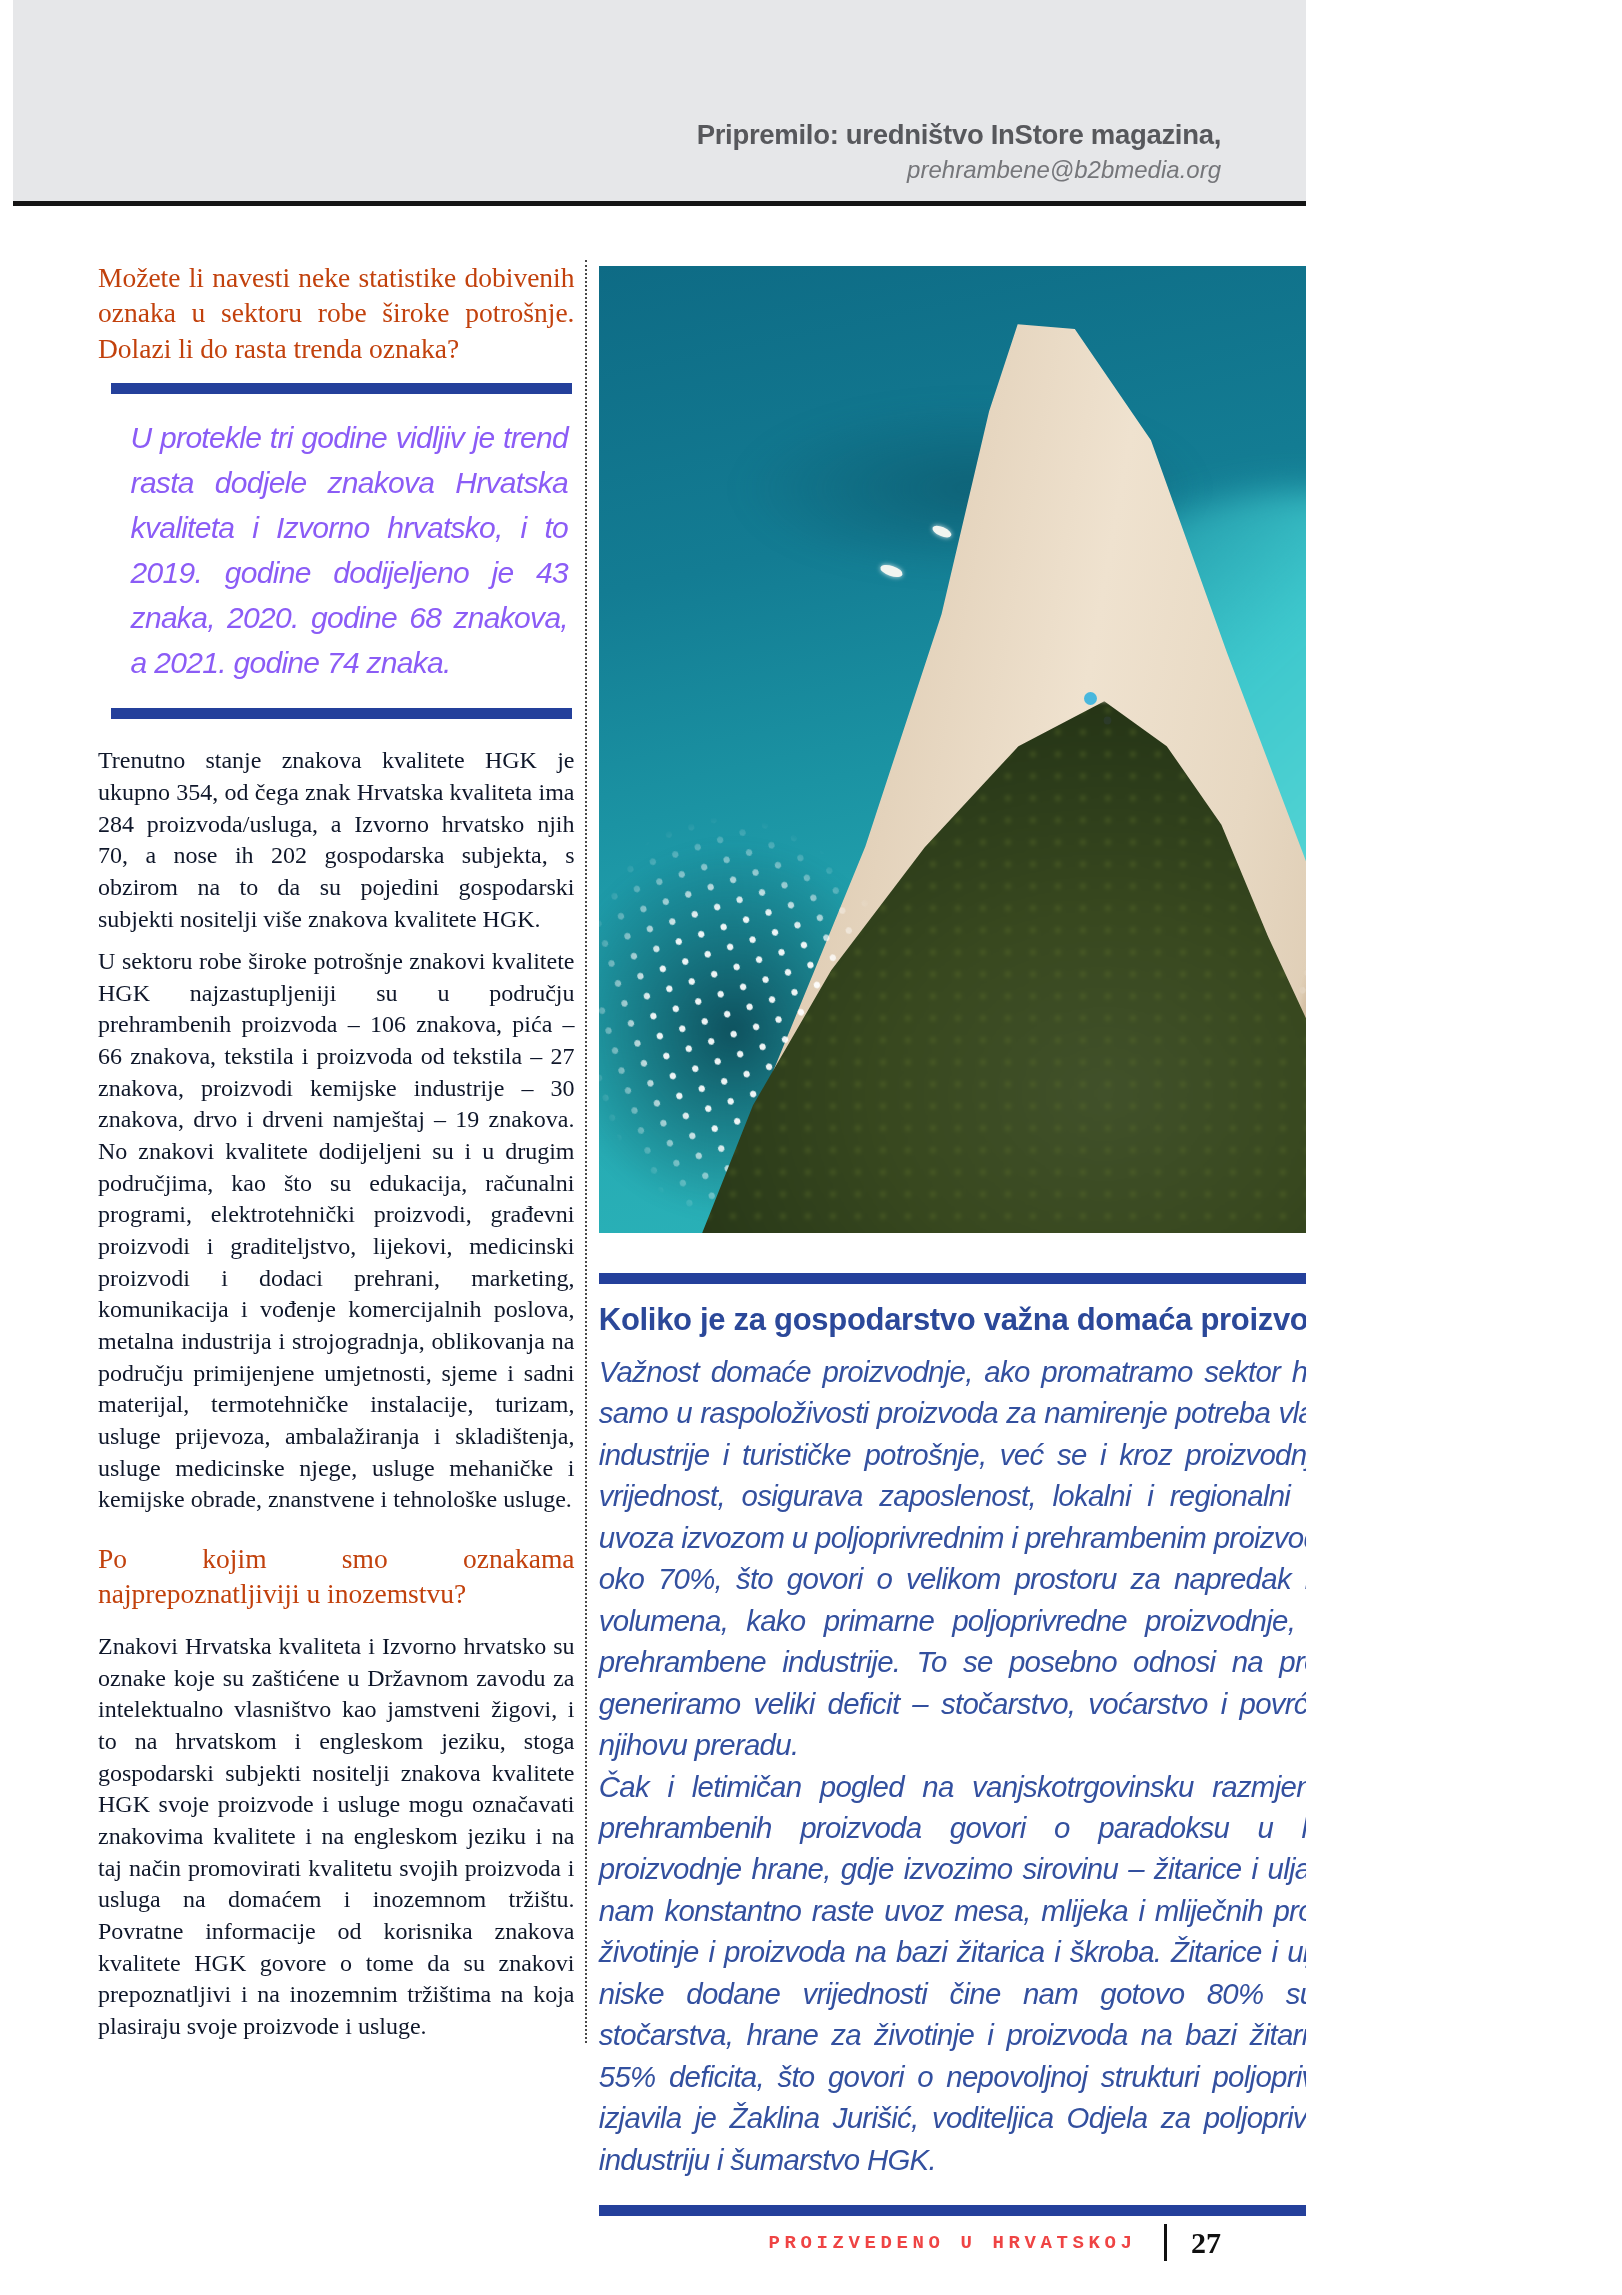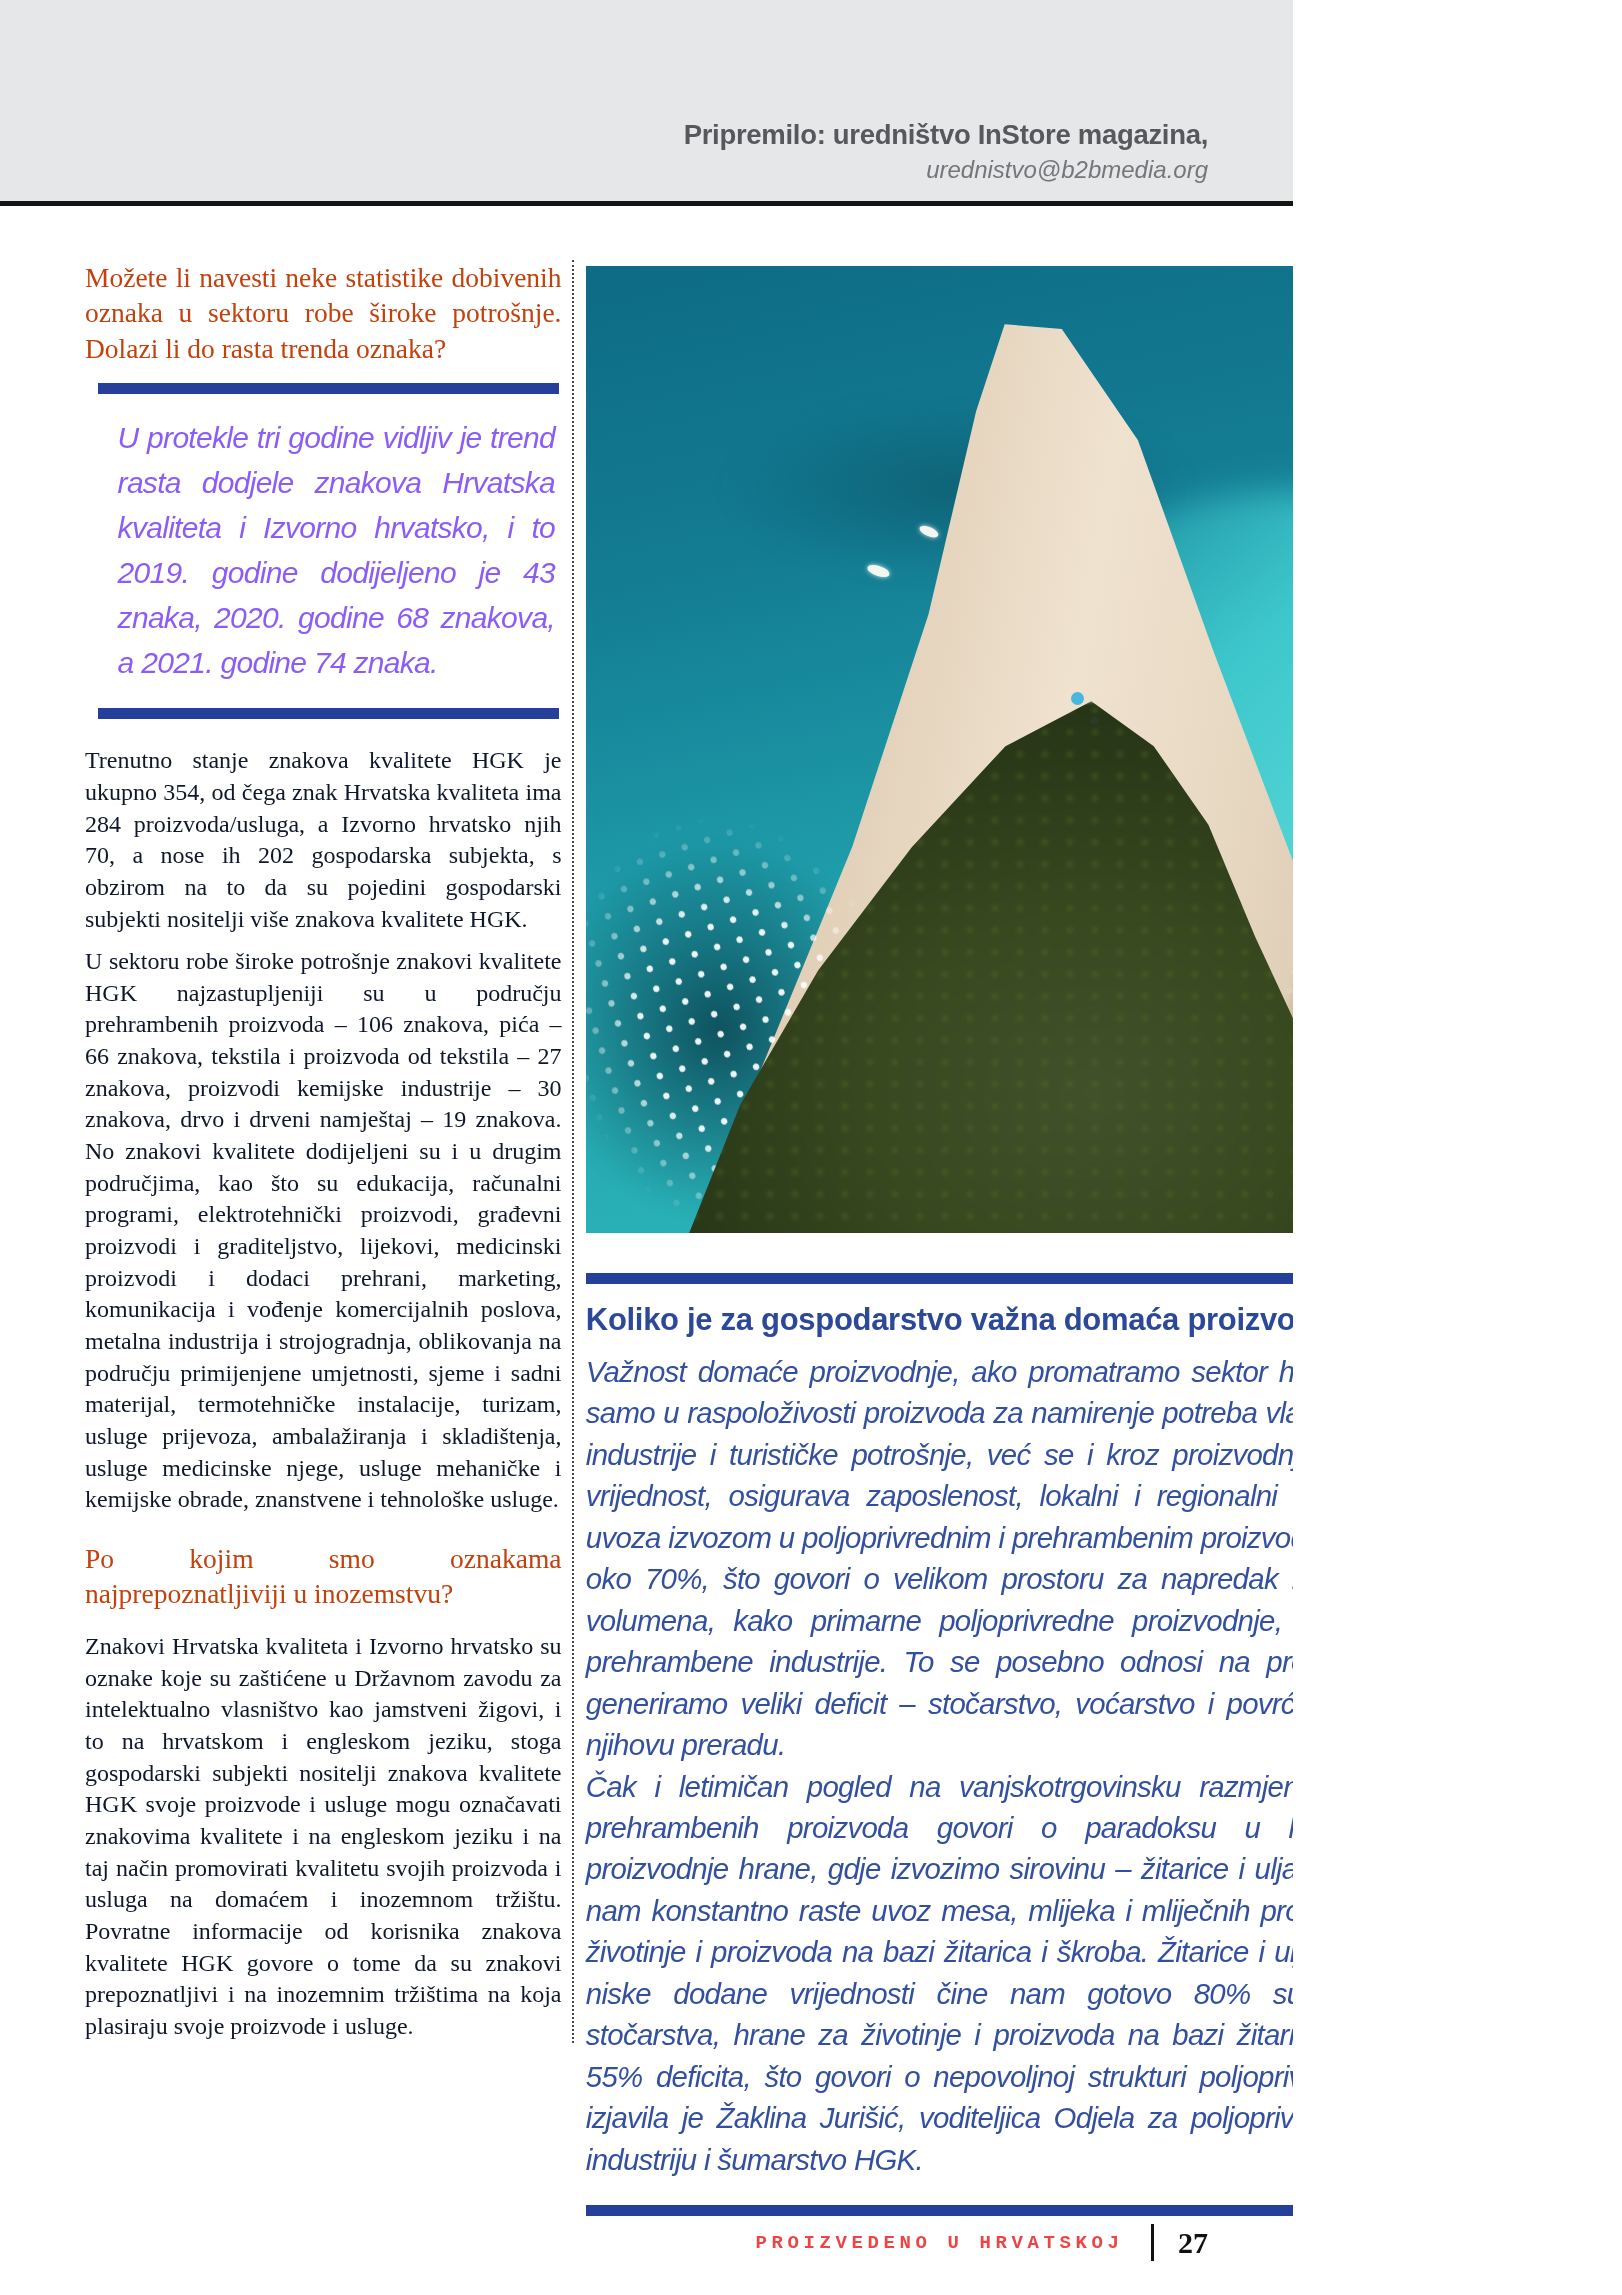--- a/index.html
+++ b/index.html
@@ -1,17 +1,17 @@
 <!DOCTYPE html>
 <html style="font-size:10.5px"><head>
 <meta charset="utf-8">
 <style>
   html,body{margin:0;padding:0;}
   body{width:1623px;height:2295px;background:#ffffff;font-family:"Liberation Serif",serif;position:relative;}
-  .page{width:1293px;height:2295px;overflow:hidden;position:relative;}
+  .page{width:1293px;height:2295px;overflow:hidden;position:relative;margin-left:13px;}
 
   
   .hdr{height:201px;background:#e6e7e9;display:flex;justify-content:flex-end;align-items:flex-end;padding:0 85px 17px 0;box-sizing:border-box;}
   .hdr-text{text-align:right;font-family:"Liberation Sans",sans-serif;}
   .hdr-line1{font-weight:bold;font-size:27.5px;color:#57585c;letter-spacing:-0.3px;}
   .hdr-line2{font-style:italic;font-size:24px;color:#75767a;margin-top:5.2px;}
   .hdr-rule{height:5.2px;background:#141414;}
 
   
   .content{display:flex;padding:0 85px;box-sizing:border-box;align-items:flex-start;}
@@ -64,21 +64,21 @@
   .footer-page{font-family:Liberation Serif, serif;font-weight:bold;font-size:30px;color:#101010;}
 </style>
 </head>
 <body>
 
 <div class="page">
 
   <header class="hdr">
     <div class="hdr-text">
       <div class="hdr-line1">Pripremilo: uredništvo InStore magazina,</div>
-      <div class="hdr-line2">urednistvo@b2bmedia.org</div>
+      <div class="hdr-line2">prehrambene@b2bmedia.org</div>
     </div>
   </header>
   <div class="hdr-rule"></div>
 
   <main class="content">
 
     <section class="left-col">
       <div class="left-inner">
         <h2 class="q">Možete li navesti neke statistike dobivenih oznaka u sektoru robe široke potrošnje. Dolazi li do rasta trenda oznaka?</h2>
 

